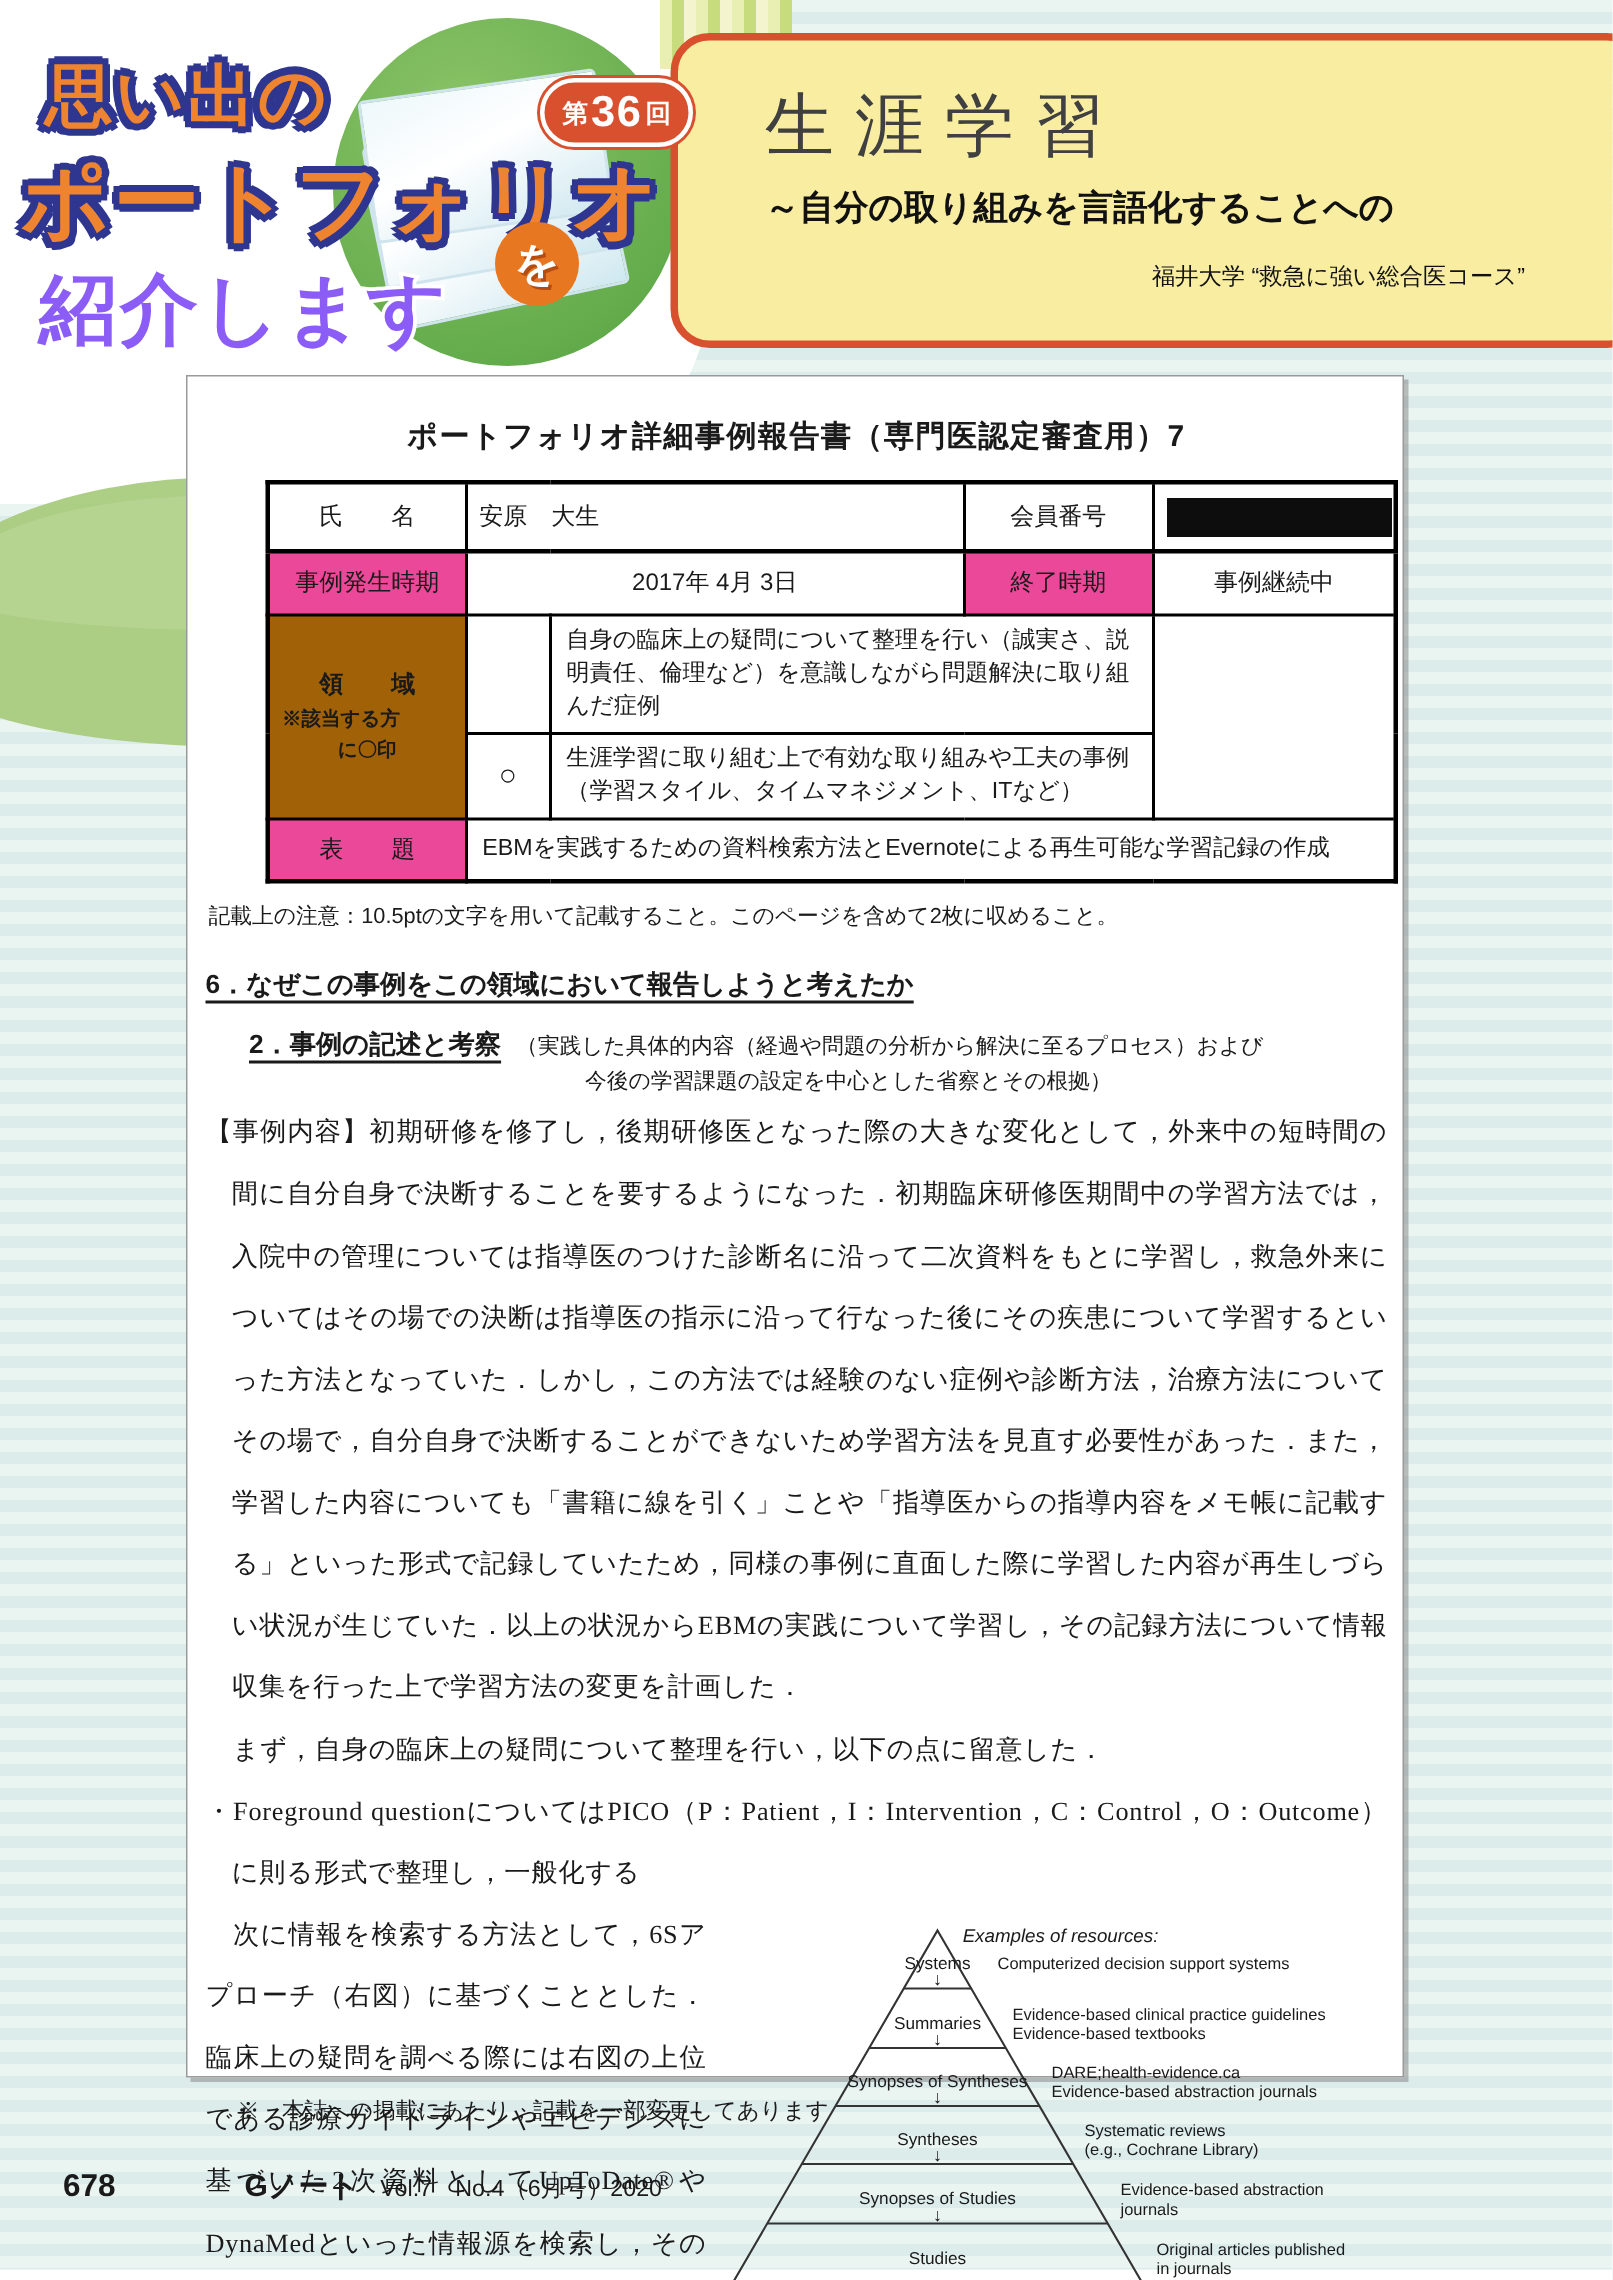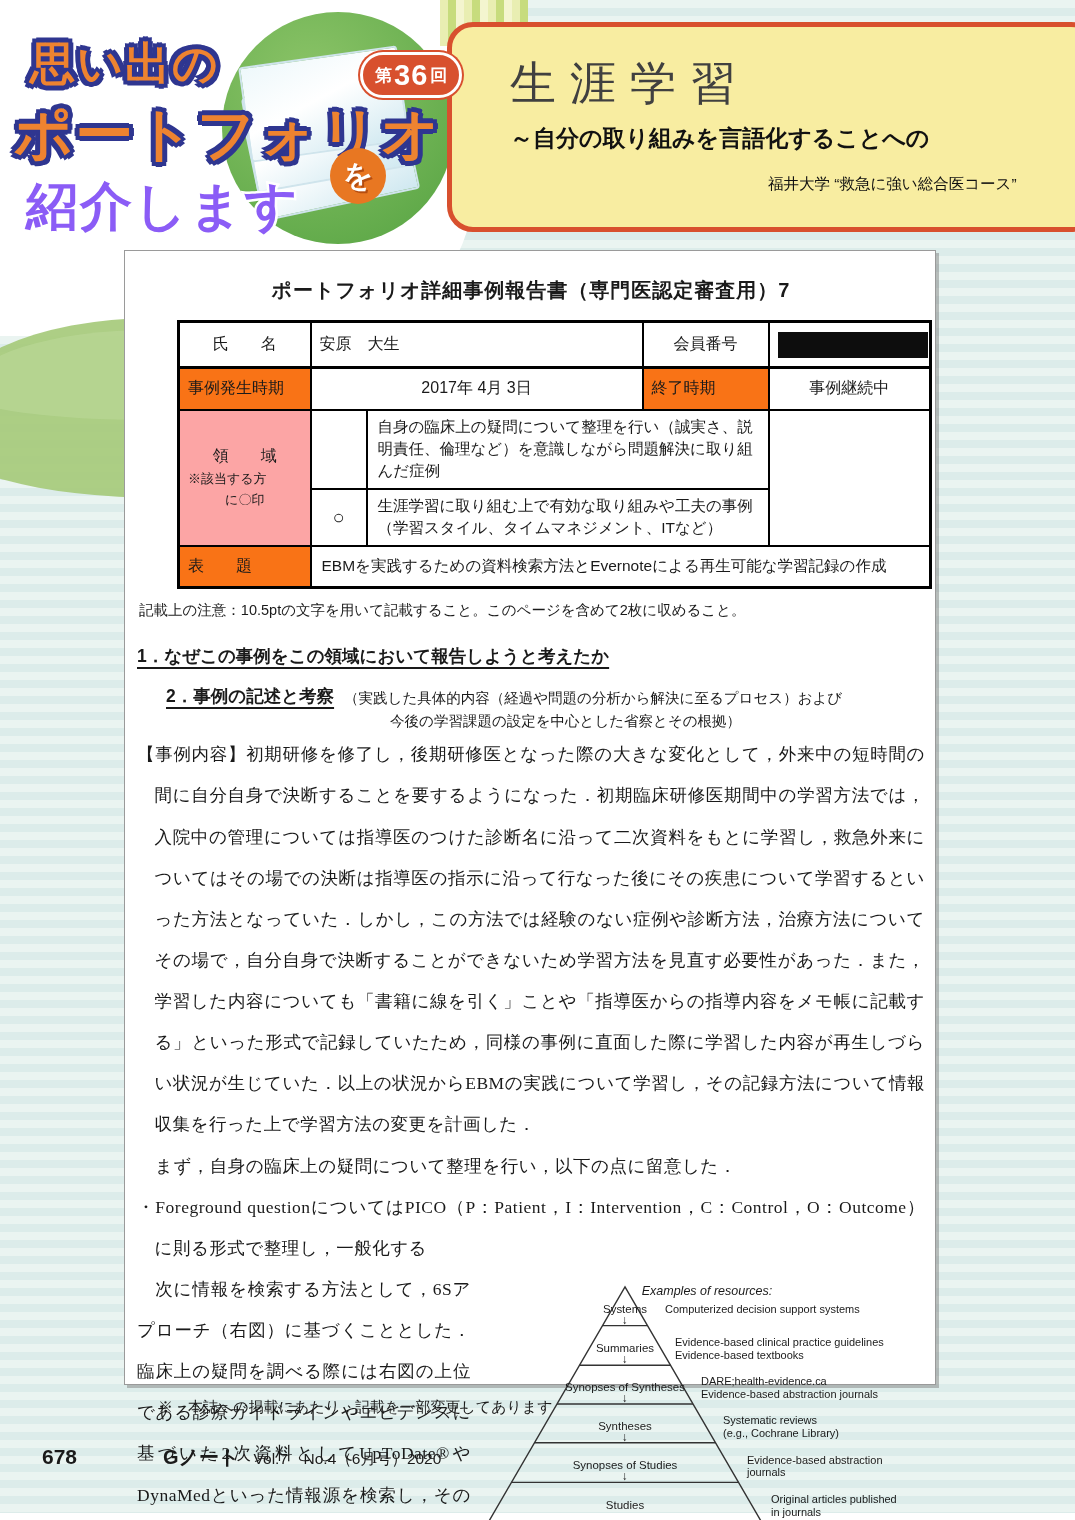--- a/index.html
+++ b/index.html
@@ -55,22 +55,22 @@
   
   .sheet { position:absolute; left:124px; top:250px; width:812px; height:1135px; background:#fff;
            border:1px solid #9a9a9a; box-shadow:3px 3px 0 rgba(120,120,120,.45);
            padding:0 10px 0 12px; z-index:2; }
   .rtitle { text-align:center; font-size:20px; font-weight:bold; margin-top:26px; letter-spacing:1px; }
   table.form { border-collapse:collapse; margin:16px 0 0 40px; width:752px; table-layout:fixed;
                font-size:16px; }
   table.form { border:3px solid #000; }
   table.form td { border:2px solid #000; padding:2px 8px; vertical-align:middle; }
   table.form tr.r1 td { border-bottom:3px solid #000; height:46px; }
-  .g { background:#fca5a5; }
-  .cgray { background:#f97316; text-align:left; }
+  .g { background:#a16207;font-weight:bold; }
+  .cgray { background:#ec4899; text-align:center; }
   td.cc { text-align:center; }
   .r2 td { height:42px; }
   .opt { font-size:15.5px; line-height:1.45; padding:5px 10px !important; }
   .optr td { height:56px; }
   .r5 td { height:42px; }
   .domlab { text-align:center; font-size:16px; }
   .domnote { font-size:13px; margin-top:3px; }
   .redact { display:inline-block; width:150px; height:26px; background:#0d0d0d; vertical-align:middle; }
   .mark { text-align:center; font-size:20px; padding:0 !important; }
   .note { font-size:14.5px; margin:12px 0 0 2px; }
@@ -165,21 +165,21 @@
     </tr>
     <tr class="r5">
       <td class="cgray">表　　題</td>
       <td colspan="4" class="opt">EBMを実践するための資料検索方法とEvernoteによる再生可能な学習記録の作成</td>
     </tr>
   </tbody>
     </table>
 
   <div class="note">記載上の注意：10.5ptの文字を用いて記載すること。このページを含めて2枚に収めること。</div>
 
-  <div class="h-sec">1．なぜこの事例をこの領域において報告しようと考えたか</div>
+  <div class="h-sec">6．なぜこの事例をこの領域において報告しようと考えたか</div>
 
   <div class="sec2row">
     <span class="h-sec" style="margin-top:0">2．事例の記述と考察</span>
     <span class="sec2note">
       <span class="ln1">（実践した具体的内容（経過や問題の分析から解決に至るプロセス）および</span><br>
       <span class="ln2">今後の学習課題の設定を中心とした省察とその根拠）</span>
     </span>
   </div>
 
   <div class="flow">

